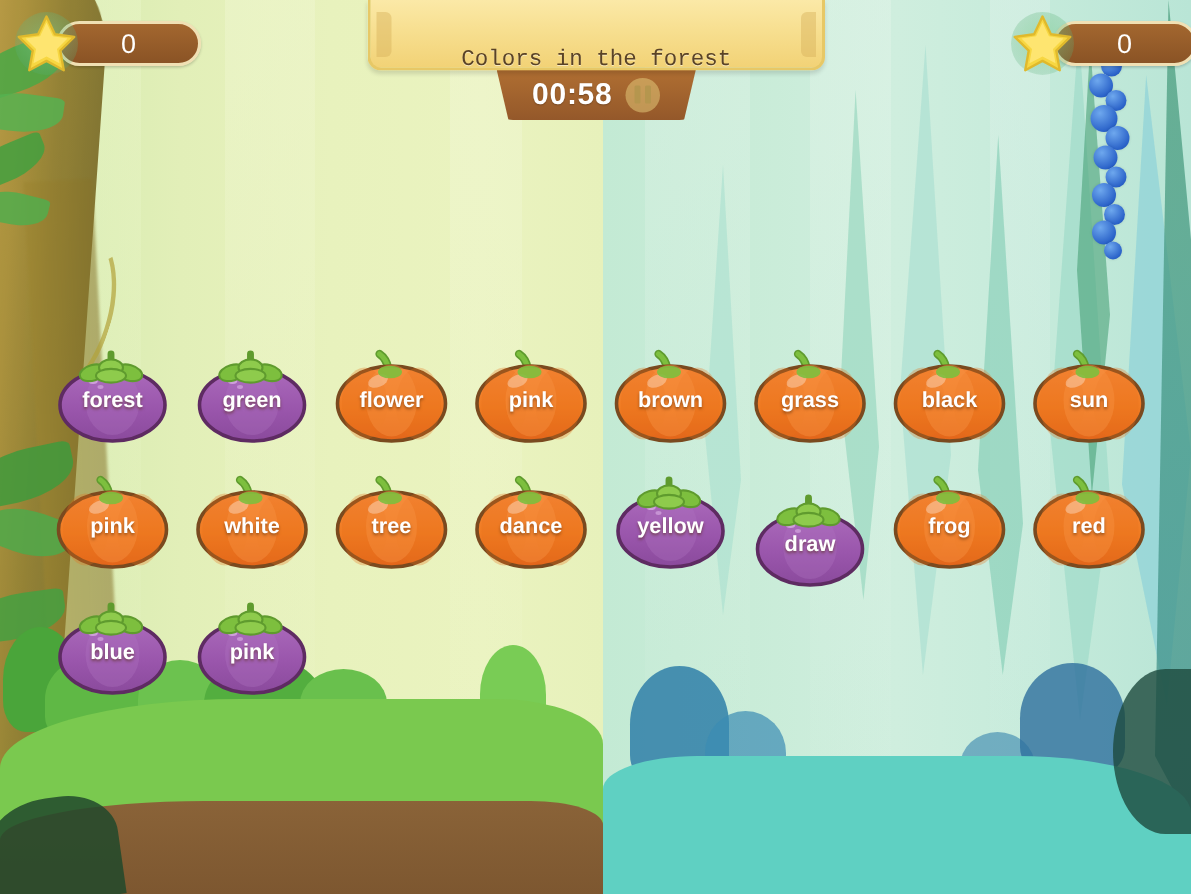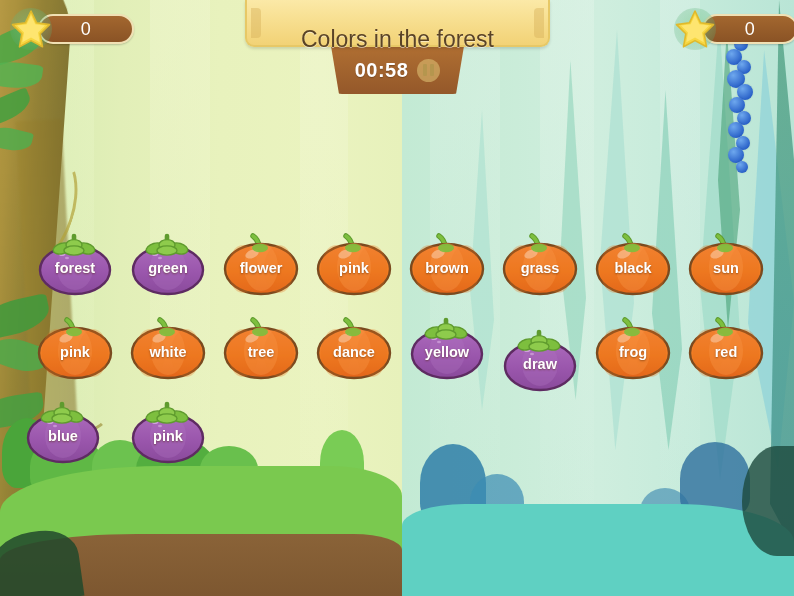--- a/index.html
+++ b/index.html
@@ -238,30 +238,30 @@
   .title-plaque::before,
   .title-plaque::after {
     content: "";
     position: absolute; top: 8px;
     width: 10px; height: 30px;
     background: rgba(216,178,92,.45);
   }
   .title-plaque::before { left: 4px;  border-radius: 0 4px 4px 0; }
   .title-plaque::after  { right: 4px; border-radius: 4px 0 0 4px; }
   .title-plaque span {
-    color: #5a4326; font-size: 23px;
-    font-family: Liberation Sans, sans-serif;
+    color: #5a4326; font-size: 15px;
+    font-family: Liberation Mono, monospace;
     text-shadow: 0 1px 0 rgba(255,255,255,.5);
     margin-top: 34px;
   }
 
   
   .timer-bar {
     position: absolute; left: 331px; top: 46px;
-    width: 133px; height: 48px;
+    width: 133px; height: 34px;
     background: linear-gradient(to bottom, #b06f32, #94582a);
     border-radius: 0 0 11px 11px;
     display: flex; align-items: center; justify-content: center;
     gap: 9px;
     box-shadow: 0 2px 3px rgba(0,0,0,.18);
     z-index: 29;
     clip-path: polygon(0 0, 100% 0, 94% 100%, 6% 100%);
   }
   .timer-text {
     color: #fff; font-size: 20px; font-weight: bold;
@@ -748,21 +748,21 @@
     <path d="M37 10 C36 5 34 2 31 0" fill="none" stroke="#7dbf3e" stroke-width="3.4" stroke-linecap="round"></path>
     <ellipse cx="39" cy="33" rx="36" ry="25" fill="url(#pg15)" stroke="#7a4a1f" stroke-width="2.4"></ellipse>
     <ellipse cx="21" cy="33" rx="15" ry="24" fill="#e86f1c" opacity=".3"></ellipse>
     <ellipse cx="57" cy="33" rx="15" ry="24" fill="#e86f1c" opacity=".3"></ellipse>
     <ellipse cx="39" cy="31" rx="17" ry="24" fill="#f79140" opacity=".45"></ellipse>
     <ellipse cx="30" cy="18" rx="7" ry="4" fill="#fff" opacity=".33" transform="rotate(-22 30 18)"></ellipse>
     <ellipse cx="38" cy="12" rx="8" ry="4.2" fill="#7dbf3e" opacity=".9"></ellipse>
   </svg>
         <div class="label">red</div>
       </div>
-      <div class="item eggplant" style="left: 24px; top: 404px; text-decoration: underline;">
+      <div class="item eggplant" style="left: 36px; top: 404px; text-decoration: underline;">
   <svg viewBox="0 0 78 62">
     <defs>
       <linearGradient id="eg16" x1="0" y1="0" x2="0" y2="1">
         <stop offset="0%" stop-color="#ab6abb"></stop>
         <stop offset="55%" stop-color="#9a56ac"></stop>
         <stop offset="100%" stop-color="#8a4a9c"></stop>
       </linearGradient>
     </defs>
     <path d="M38 8 C38 4 38 2 38 0" fill="none" stroke="#5f9b2e" stroke-width="4.6" stroke-linecap="round"></path>
     <ellipse cx="39" cy="34" rx="35" ry="24" fill="url(#eg16)" stroke="#5e2b62" stroke-width="2.4"></ellipse>

